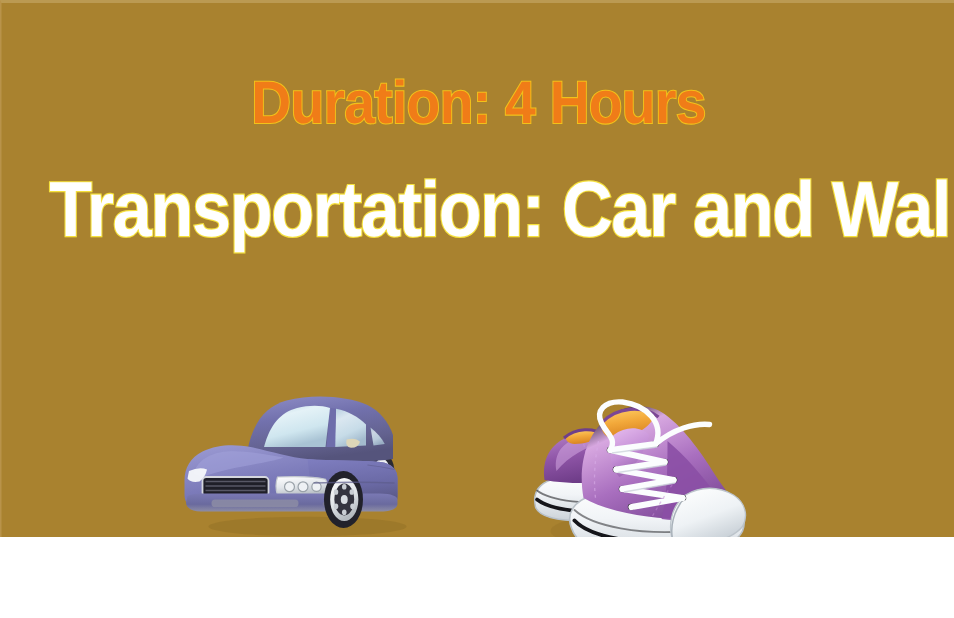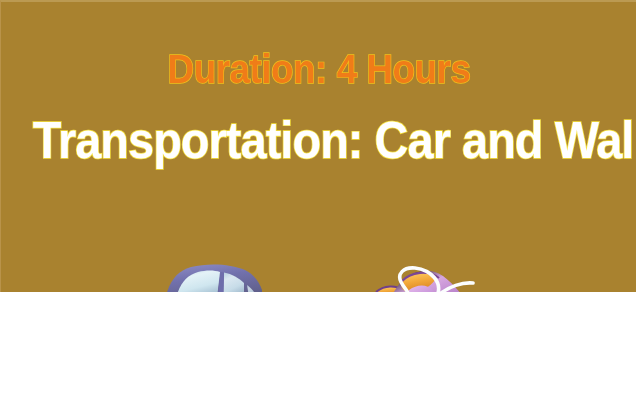--- a/index.html
+++ b/index.html
@@ -4,21 +4,21 @@
 <style>
   html, body {
     margin: 0;
     padding: 0;
     background: #ffffff;
   }
 
   #slide {
     position: relative;
     width: 636px;
-    height: 292px;
+    height: 358px;
     overflow: hidden;
     font-family: "Liberation Sans", sans-serif;
     background: #a9822f;
     border-top: 2px solid #bb9a52;
     border-left: 1px solid #b9934a;
     box-sizing: border-box;
   }
 
   #line-duration {
     position: absolute;

